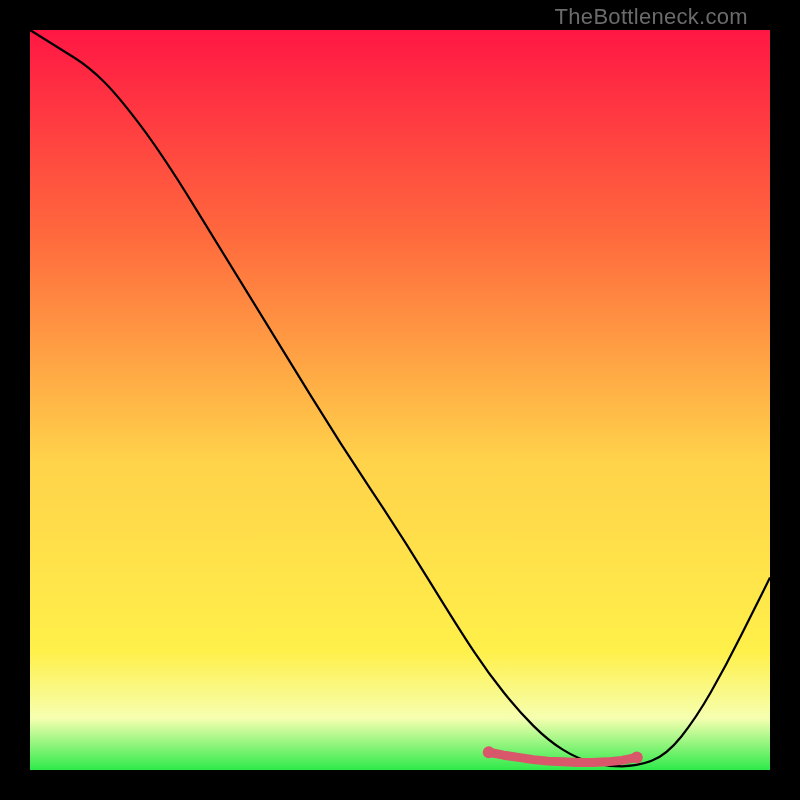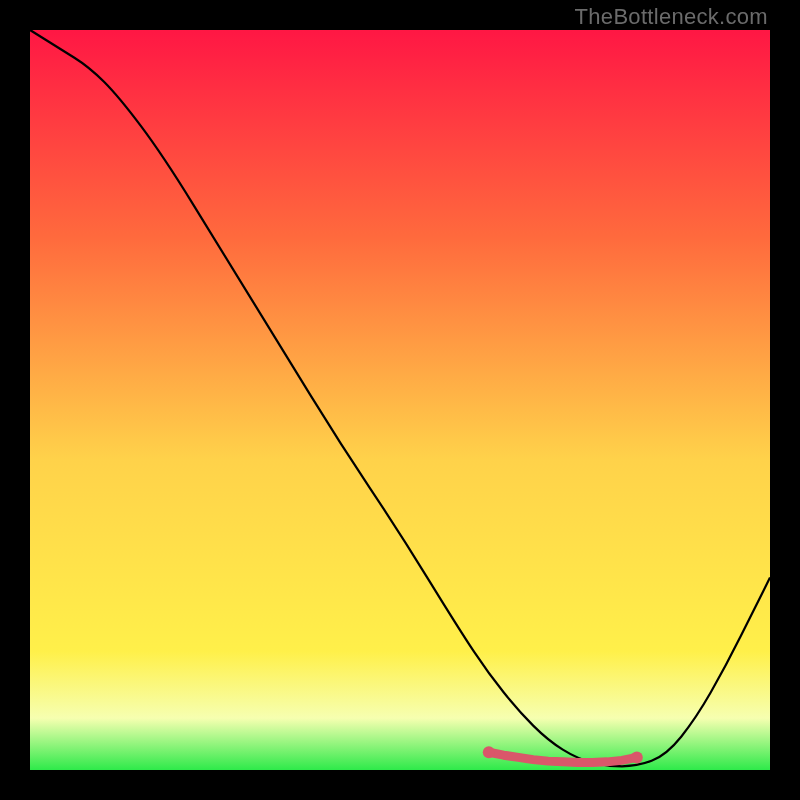--- a/index.html
+++ b/index.html
@@ -9,21 +9,20 @@
     height: 800px;
     background: #000;
     overflow: hidden;
     font-family: Arial, Helvetica, sans-serif;
   }
   .frame {
     position: relative;
     width: 760px;
     height: 800px;
     background: #0f172a;
-    padding-left: 20px;
   }
   .watermark {
     position: absolute;
     top: 4px;
     right: 12px;
     color: #6b6b6b;
     font-size: 22px;
     font-weight: 500;
     letter-spacing: 0.3px;
     z-index: 5;

